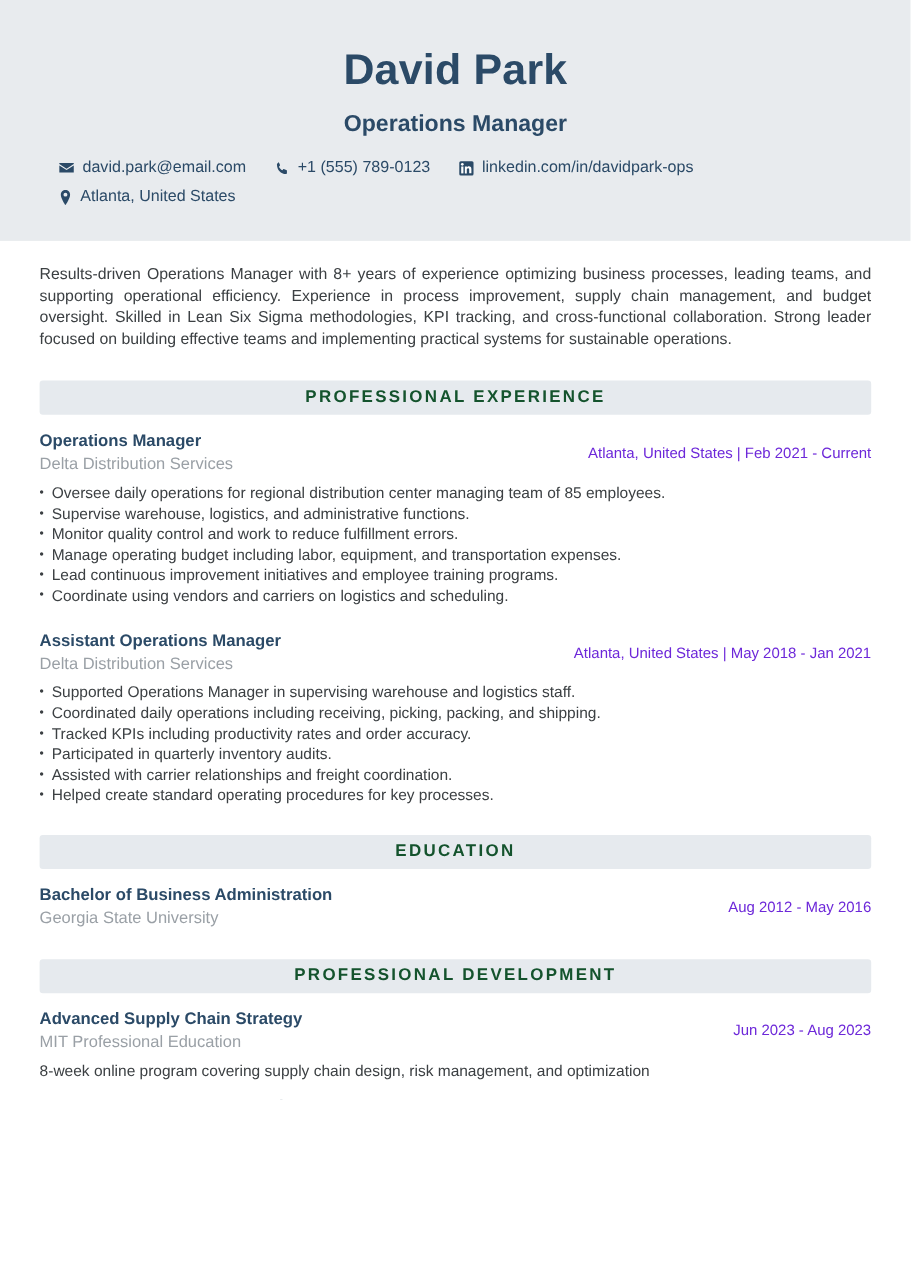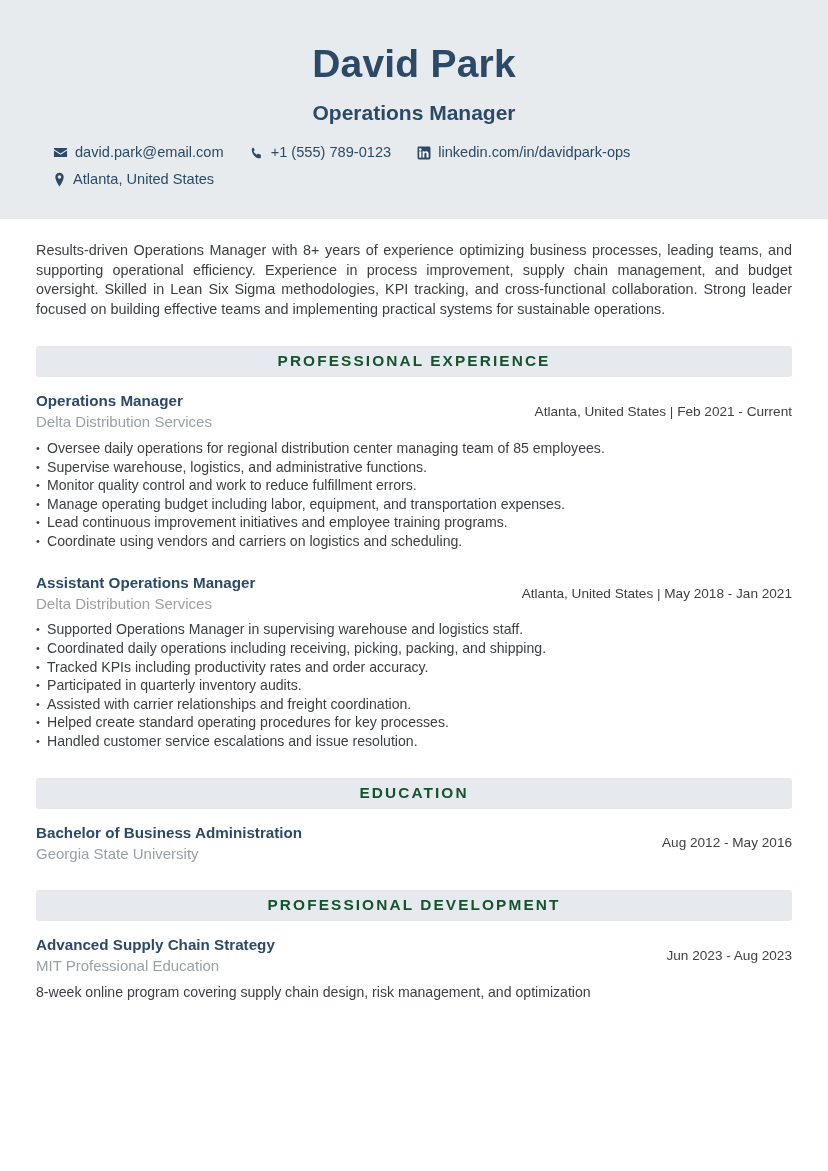--- a/index.html
+++ b/index.html
@@ -113,21 +113,21 @@
     margin-bottom: 3px;
   }
   .entry-sub {
     font-size: 15px;
     color: #9aa0a6;
     line-height: 1.25;
   }
   .entry-meta {
     flex: 0 0 auto;
     font-size: 13.6px;
-    color: #404040;
+    color: #6d28d9;
     text-align: left;
     padding-left: 18px;
     white-space: nowrap;
   }
 
   .bullets {
     margin: 7px 0 0 0;
     padding: 0;
     list-style: none;
   }
@@ -248,21 +248,20 @@
         </div>
         <div class="entry-meta">Atlanta, United States | May 2018 - Jan 2021</div>
       </div>
       <ul class="bullets">
         <li>Supported Operations Manager in supervising warehouse and logistics staff.</li>
         <li>Coordinated daily operations including receiving, picking, packing, and shipping.</li>
         <li>Tracked KPIs including productivity rates and order accuracy.</li>
         <li>Participated in quarterly inventory audits.</li>
         <li>Assisted with carrier relationships and freight coordination.</li>
         <li>Helped create standard operating procedures for key processes.</li>
-        <li>Handled customer service escalations and issue resolution.</li>
       </ul>
     </div>
 
     <div class="section-band">
       <div class="section-title">EDUCATION</div>
     </div>
 
     <div class="entry">
       <div class="entry-head">
         <div class="entry-left">

